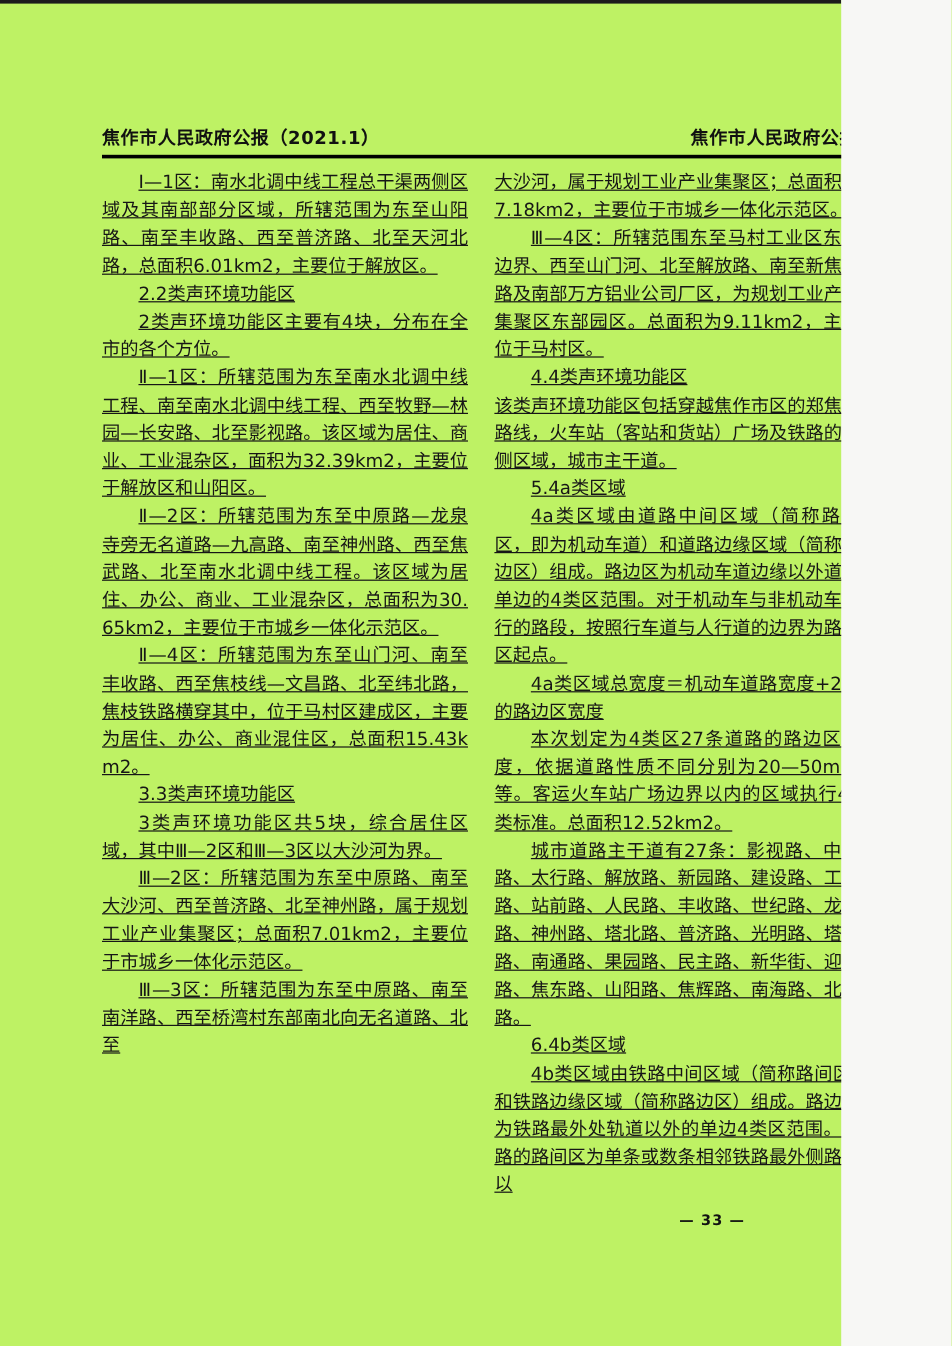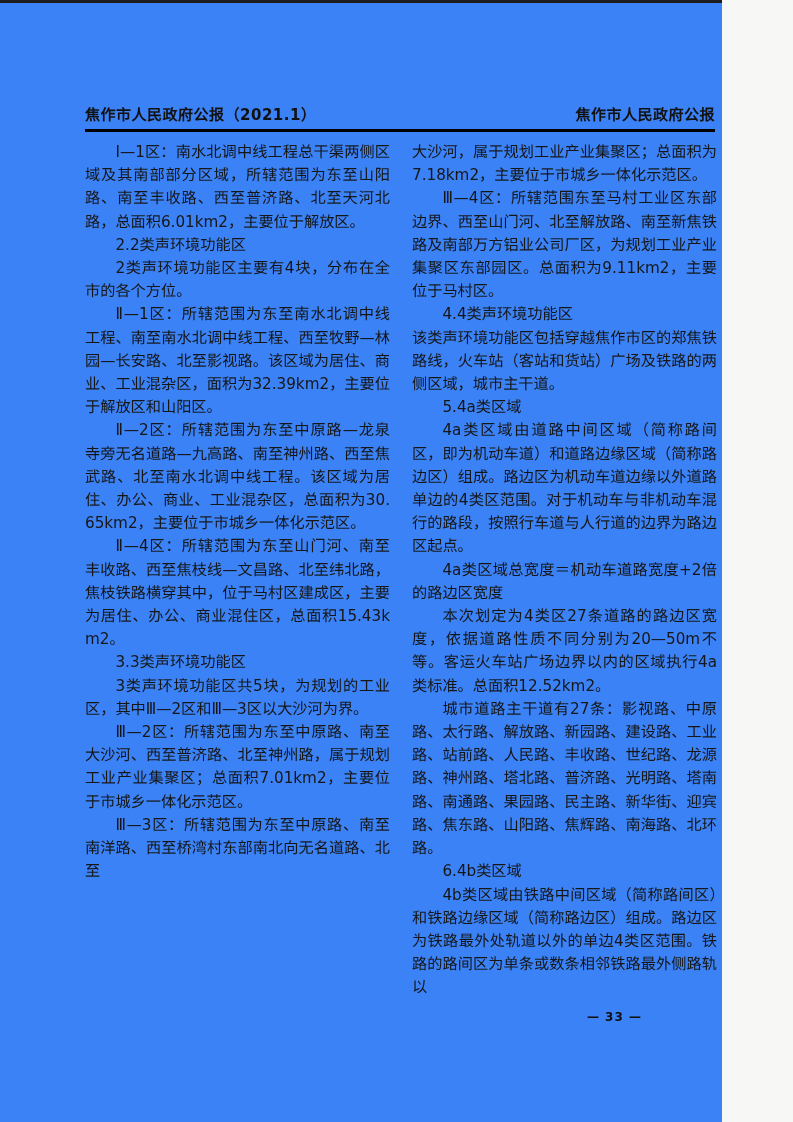--- a/index.html
+++ b/index.html
@@ -3,24 +3,25 @@
 <meta charset="utf-8">
 <style>
   html, body { margin: 0; padding: 0; }
   body {
     width: 793px; height: 1122px;
     background: #f7f7f5;
     font-family: "DejaVu Sans", "Liberation Sans", sans-serif;
   }
   .page {
     position: relative;
-    width: 722px; height: 1122px;
-    background: #3b82f6;
+    width: 669px; height: 1122px;
+    background: #bef264;
     overflow: hidden;
     color: #141414;
+    padding-left: 32px;
   }
   .scan-edge {
     position: absolute; top: 0; left: 0; right: 0;
     height: 3px; background: #1c1c1c;
   }
   .page-header {
     position: absolute; top: 103px; left: 85px; width: 630px;
     display: flex; justify-content: space-between; align-items: baseline;
     font-size: 15px; font-weight: 700; letter-spacing: 0.5px;
     color: #111;
@@ -37,20 +38,21 @@
     width: 305px;
     font-size: 15.2px;
     line-height: 23.2px;
     color: #161616;
   }
   .col p {
     margin: 0;
     text-align: justify;
     text-justify: inter-character;
     word-break: break-all;
+    text-decoration: underline;
   }
   .col p.indented { text-indent: 2em; }
   .page-footer {
     position: absolute; top: 1010px; right: 80px;
     font-size: 12px; font-weight: 700; color: #111;
     letter-spacing: 1px;
   }
 </style>
 </head>
 <body>
@@ -68,21 +70,21 @@
 
   <main class="body-columns">
     <section class="col" id="col-left">
         <p class="indented">Ⅰ—1区：南水北调中线工程总干渠两侧区域及其南部部分区域，所辖范围为东至山阳路、南至丰收路、西至普济路、北至天河北路，总面积6.01km2，主要位于解放区。</p>
         <p class="indented">2.2类声环境功能区</p>
         <p class="indented">2类声环境功能区主要有4块，分布在全市的各个方位。</p>
         <p class="indented">Ⅱ—1区：所辖范围为东至南水北调中线工程、南至南水北调中线工程、西至牧野—林园—长安路、北至影视路。该区域为居住、商业、工业混杂区，面积为32.39km2，主要位于解放区和山阳区。</p>
         <p class="indented">Ⅱ—2区：所辖范围为东至中原路—龙泉寺旁无名道路—九高路、南至神州路、西至焦武路、北至南水北调中线工程。该区域为居住、办公、商业、工业混杂区，总面积为30.65km2，主要位于市城乡一体化示范区。</p>
         <p class="indented">Ⅱ—4区：所辖范围为东至山门河、南至丰收路、西至焦枝线—文昌路、北至纬北路，焦枝铁路横穿其中，位于马村区建成区，主要为居住、办公、商业混住区，总面积15.43km2。</p>
         <p class="indented">3.3类声环境功能区</p>
-        <p class="indented">3类声环境功能区共5块，为规划的工业区，其中Ⅲ—2区和Ⅲ—3区以大沙河为界。</p>
+        <p class="indented">3类声环境功能区共5块，综合居住区域，其中Ⅲ—2区和Ⅲ—3区以大沙河为界。</p>
         <p class="indented">Ⅲ—2区：所辖范围为东至中原路、南至大沙河、西至普济路、北至神州路，属于规划工业产业集聚区；总面积7.01km2，主要位于市城乡一体化示范区。</p>
         <p class="indented">Ⅲ—3区：所辖范围为东至中原路、南至南洋路、西至桥湾村东部南北向无名道路、北至</p>
       </section>
     <section class="col" id="col-right">
         <p class="">大沙河，属于规划工业产业集聚区；总面积为7.18km2，主要位于市城乡一体化示范区。</p>
         <p class="indented">Ⅲ—4区：所辖范围东至马村工业区东部边界、西至山门河、北至解放路、南至新焦铁路及南部万方铝业公司厂区，为规划工业产业集聚区东部园区。总面积为9.11km2，主要位于马村区。</p>
         <p class="indented">4.4类声环境功能区</p>
         <p class="">该类声环境功能区包括穿越焦作市区的郑焦铁路线，火车站（客站和货站）广场及铁路的两侧区域，城市主干道。</p>
         <p class="indented">5.4a类区域</p>
         <p class="indented">4a类区域由道路中间区域（简称路间区，即为机动车道）和道路边缘区域（简称路边区）组成。路边区为机动车道边缘以外道路单边的4类区范围。对于机动车与非机动车混行的路段，按照行车道与人行道的边界为路边区起点。</p>

